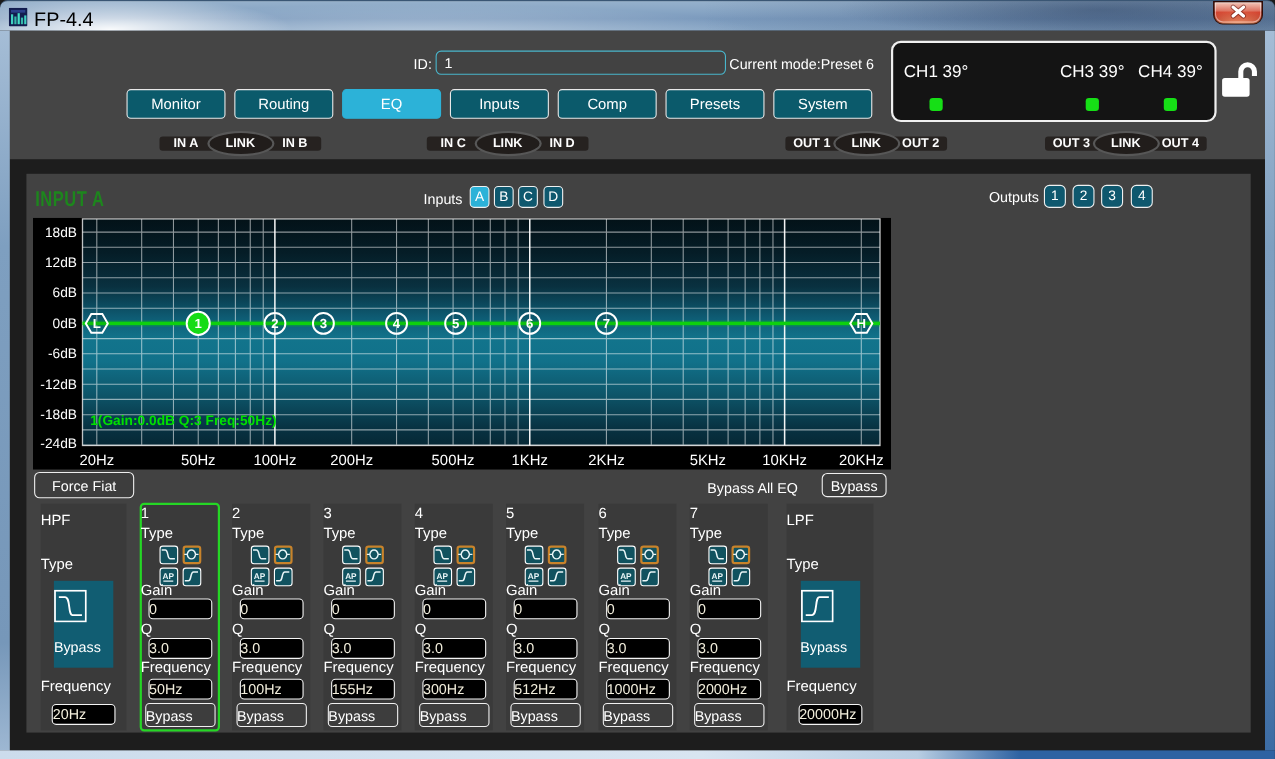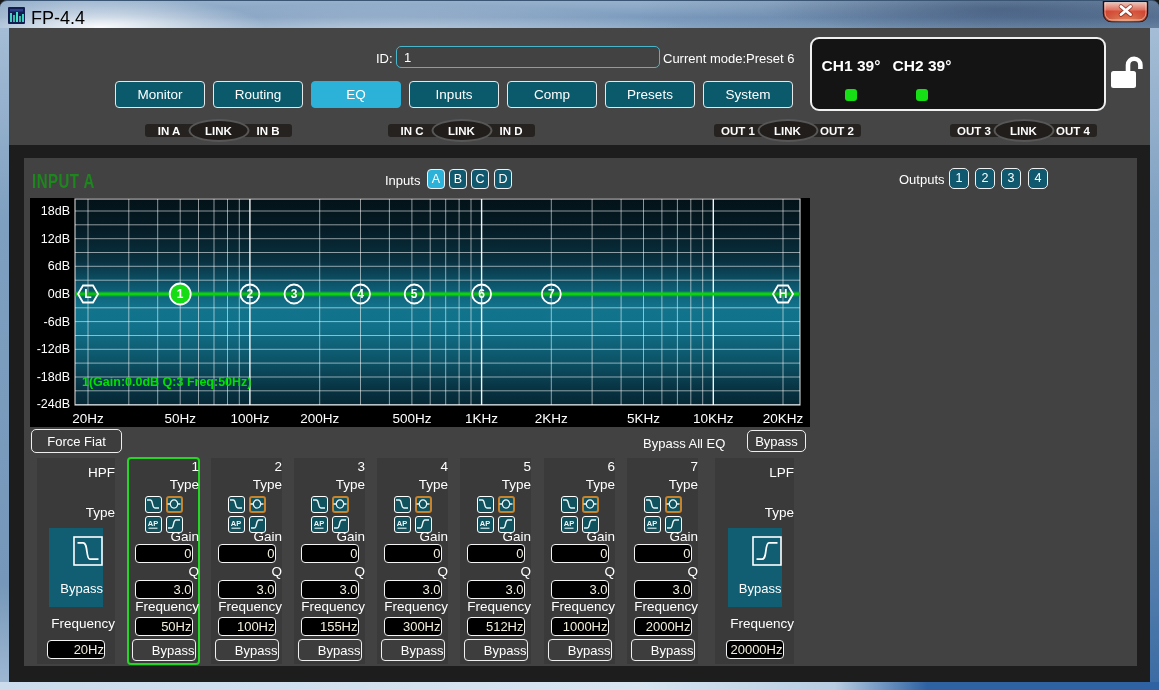--- a/index.html
+++ b/index.html
@@ -22,21 +22,21 @@
 #bborder { position:absolute; left:0; top:682px; width:100%; height:8px;
   background:linear-gradient(to right, #ccdcec, #d8e5f1 55%, #b8cde2 72%, #2e62a2 80%, #2e62a2); }
 #topbg { position:absolute; left:9px; top:28px; width:1141px; height:117px; background:#454545; }
 #lowerbg { position:absolute; left:9px; top:145px; width:1141px; height:537px; background:#1d1d1d; }
 #panelbg { position:absolute; left:24px; top:158px; width:1113px; height:508px; background:#424242; }
 
 .tin { position:absolute; height:22px; background:#424242; border:1px solid #49b6cc;
   border-radius:5px; color:#fff; font-size:13px; padding:3px 0 0 7px; }
 .wlab { position:absolute; color:#fff; font-size:13px; }
 #chpanel { position:absolute; left:810px; top:37px; width:296px; height:74px;
-  background:#141414; border:2px solid #f0f0f0; border-radius:9px;font-weight:bold; }
+  background:#141414; border:2px solid #f0f0f0; border-radius:9px; }
 .ch { position:absolute; top:0; width:72px; height:70px; }
 .chlab { position:absolute; top:18px; width:72px; text-align:center; color:#fff; font-size:15.5px; }
 .chled { position:absolute; left:30px; top:50px; width:12px; height:12px; border-radius:3px; background:#16df16; }
 .nav { position:absolute; top:81px; width:90px; height:27px; background:#0b5a6b;
   border:1px solid #e8e8e8; border-radius:4px; color:#fff; font-size:13.5px;
   text-align:center; padding-top:5px; }
 .navsel { background:#2cb2d8; border-color:#2cb2d8; }
 
 .lgroup { position:absolute; top:119px; height:23px; }
 .lbar { position:absolute; left:0; top:5px; width:100%; height:13px; background:#262220; border-radius:3px; }
@@ -49,21 +49,21 @@
 #inputa { position:absolute; left:32px; top:170px; font-size:15px; font-weight:bold; color:#1d861d; letter-spacing:0.5px; transform:scaleY(1.3); transform-origin:top left; }
 .iobtn { position:absolute; width:18px; height:20px; background:#0f586e; border:1.5px solid #f0f0f0;
   border-radius:4px; color:#fff; font-size:12.5px; text-align:center; padding-top:2px; }
 .iosel { background:#2cb2d8; }
 .obtn { width:20px; height:21px; border-radius:5px; }
 
 .gbtn { position:absolute; background:#3d3d3d; border:1px solid #eee; border-radius:5px;
   color:#fff; font-size:13px; text-align:center; }
 
 .col { position:absolute; top:458px; width:71px; height:206px; background:#3a3a3a;
-  text-align:right; color:#fff; }
+  text-align:left; color:#fff; }
 .selcol { outline:2.5px solid #25d625; outline-offset:-1px; border-radius:3px; }
 .clab { position:absolute; left:0; width:100%; font-size:13.5px; color:#fff; line-height:15px; }
 .tgrid { position:absolute; left:50%; margin-left:-19px; top:38px; width:38px; height:37px; }
 .ticon { position:absolute; width:17px; height:17px; background:#11525f; border:1px solid #fff;
   border-radius:3px; line-height:0; }
 .ticon svg { margin:-1px 0 0 -1px; }
 .ticon.sel { border:2px solid #c8832b; }
 .ticon.sel svg { margin:-2px 0 0 -2px; }
 .vbox { position:absolute; left:50%; margin-left:-29px; width:58px; height:19px; background:#000;
   border:1.4px solid #f5f5f5; border-radius:4px; color:#f2eedc; font-size:13px; padding-top:1px; }
@@ -114,22 +114,26 @@
     <div id="lowerbg"></div>
     <div id="panelbg"></div>
   <span class="wlab" style="left:376px;top:51px">ID:</span>
   <div class="tin" style="left:396px;top:46px;width:264px">1</div>
   <span class="wlab" style="left:663px;top:51px">Current mode:Preset 6</span>
   <div id="chpanel">
       <div class="ch" style="left:3px">
         <div class="chlab">CH1 39°</div>
         <div class="chled"></div>
       </div>
-      <div class="ch" style="left:74px">
-        <div class="chlab">CH2 39°</div>
+      <div class="ch" style="left:145px">
+        <div class="chlab">CH3 39°</div>
+        <div class="chled"></div>
+      </div>
+      <div class="ch" style="left:216px">
+        <div class="chlab">CH4 39°</div>
         <div class="chled"></div>
       </div>
     </div>
   <svg width="40" height="44" viewBox="0 0 40 44" style="position:absolute;left:1106px;top:52px">
       <rect x="5" y="19" width="25" height="17" rx="2.5" fill="#fff"></rect>
       <path d="M22 19v-6a6.2 6.2 0 0 1 12.4 0v4" fill="none" stroke="#fff" stroke-width="4.6"></path>
     </svg>
   <div class="nav" style="left:115px">Monitor</div>
     <div class="nav" style="left:213px">Routing</div>
     <div class="nav navsel" style="left:311px">EQ</div>

